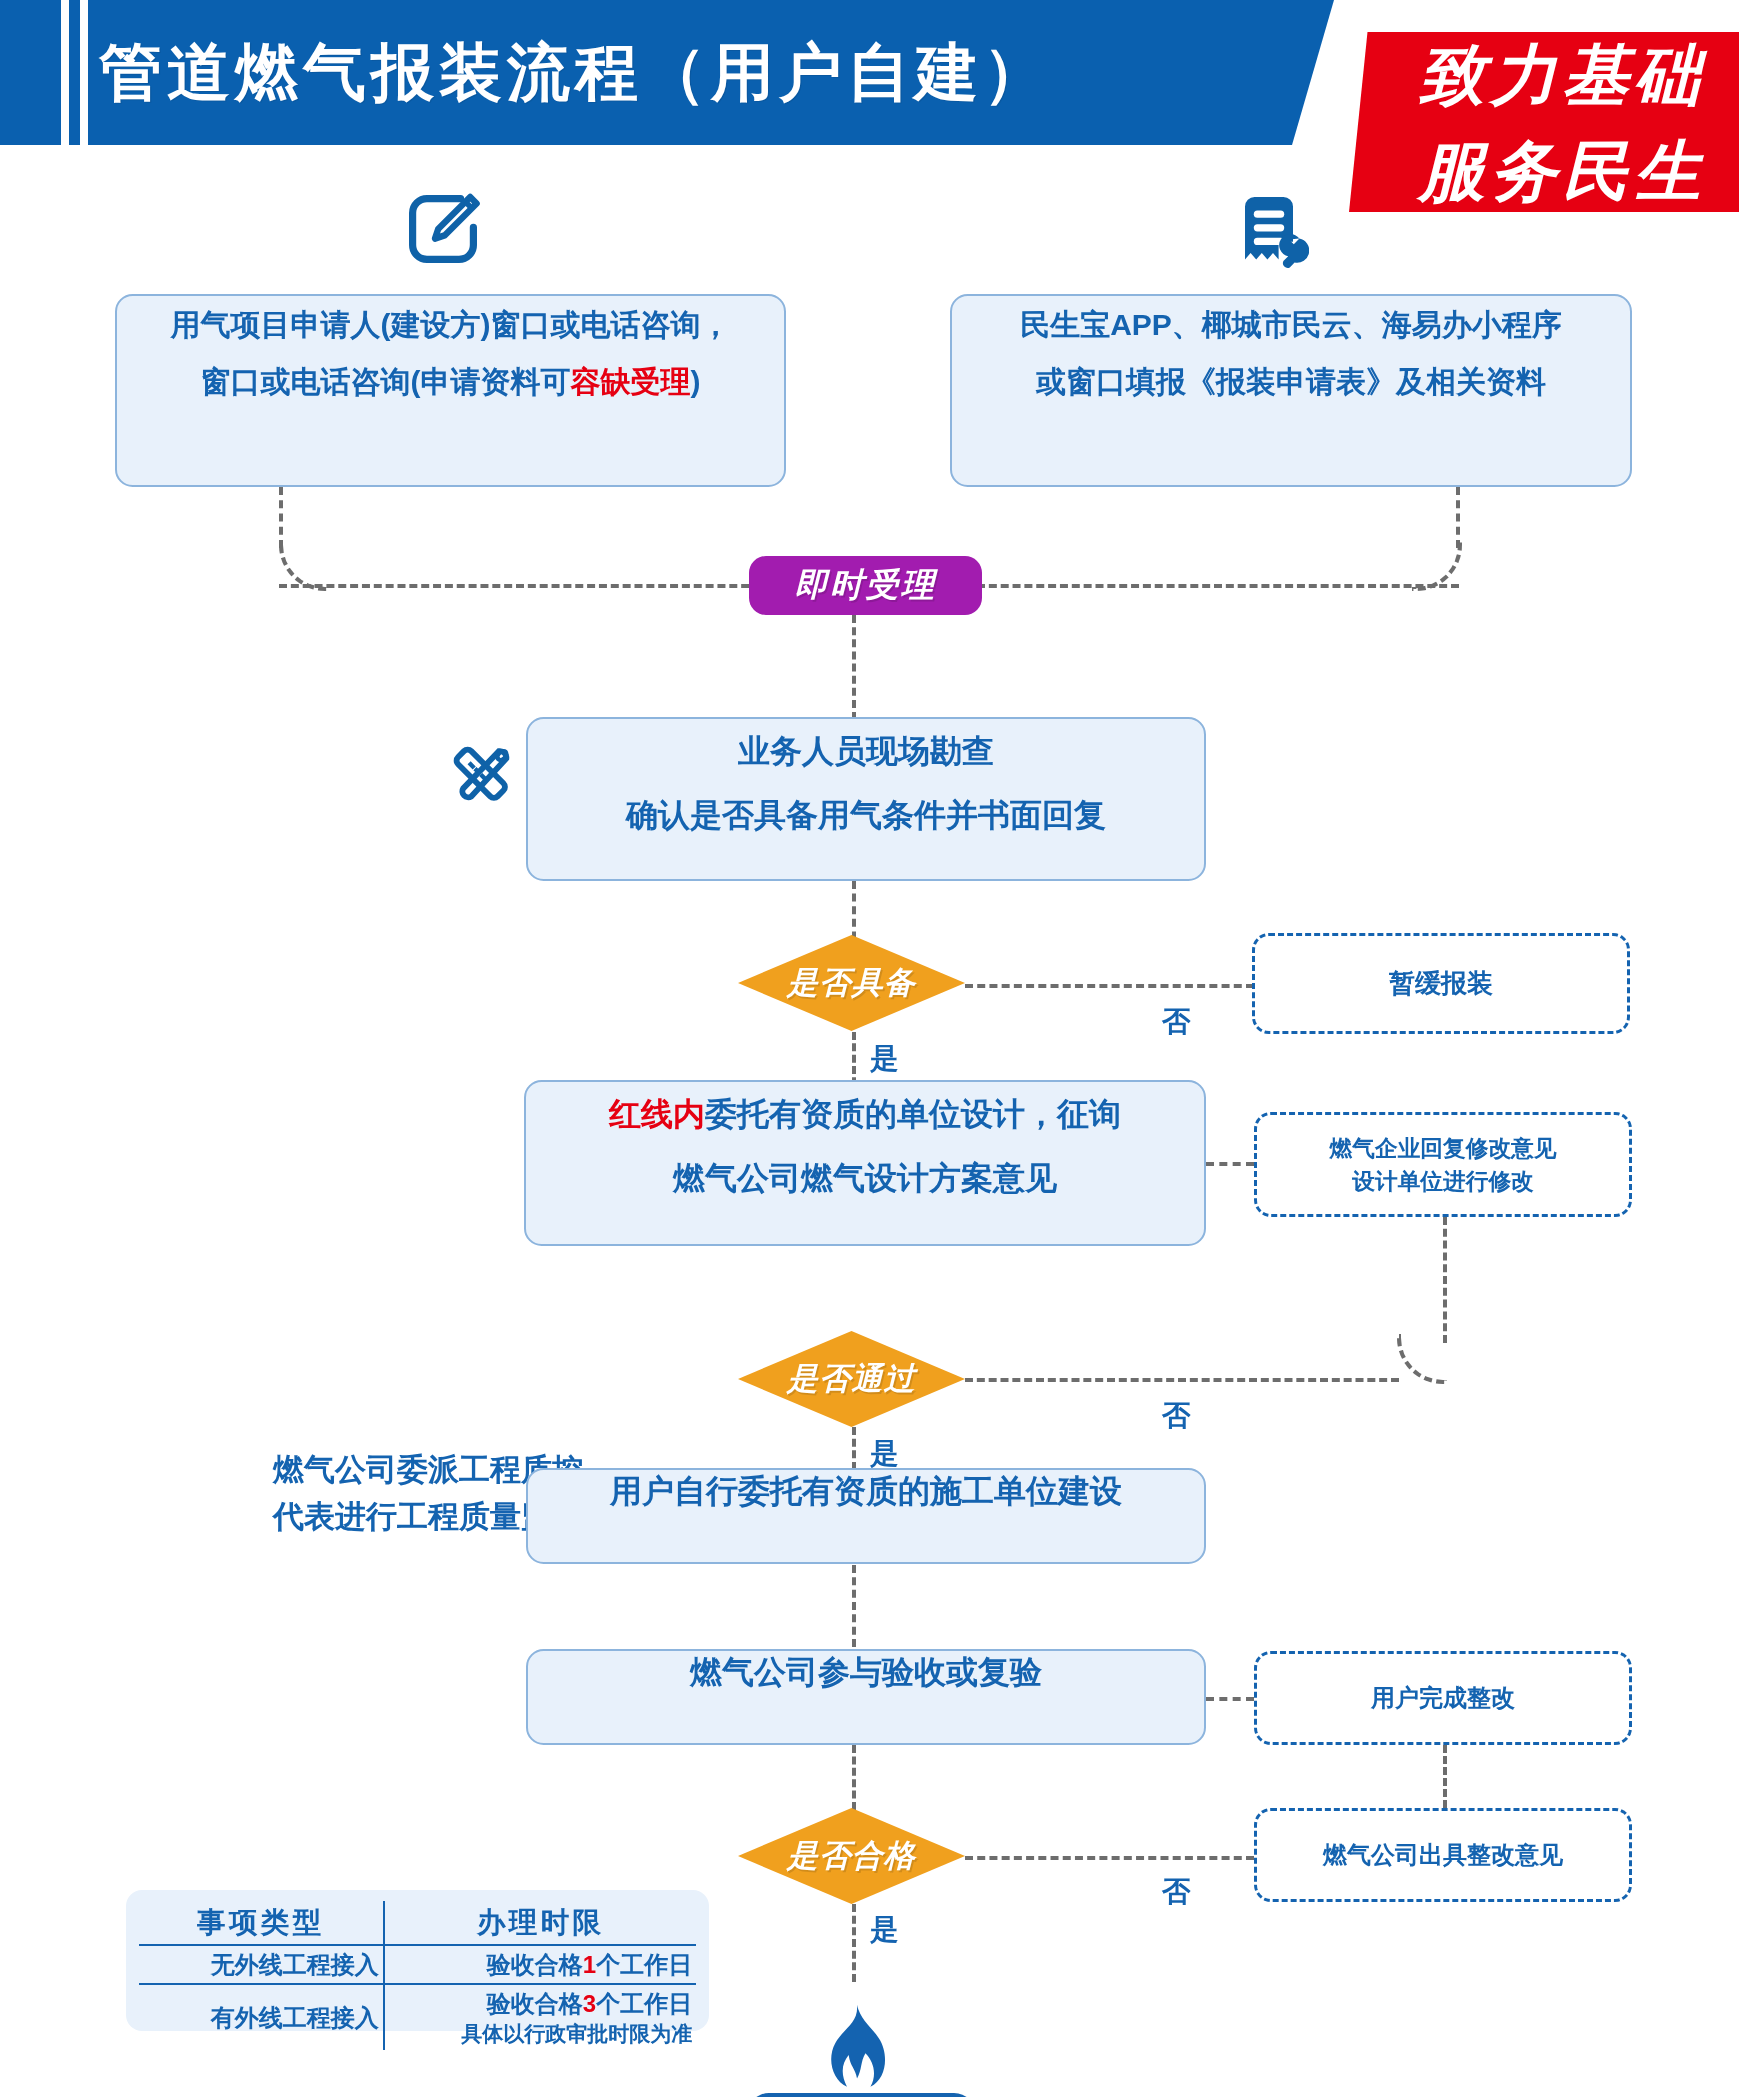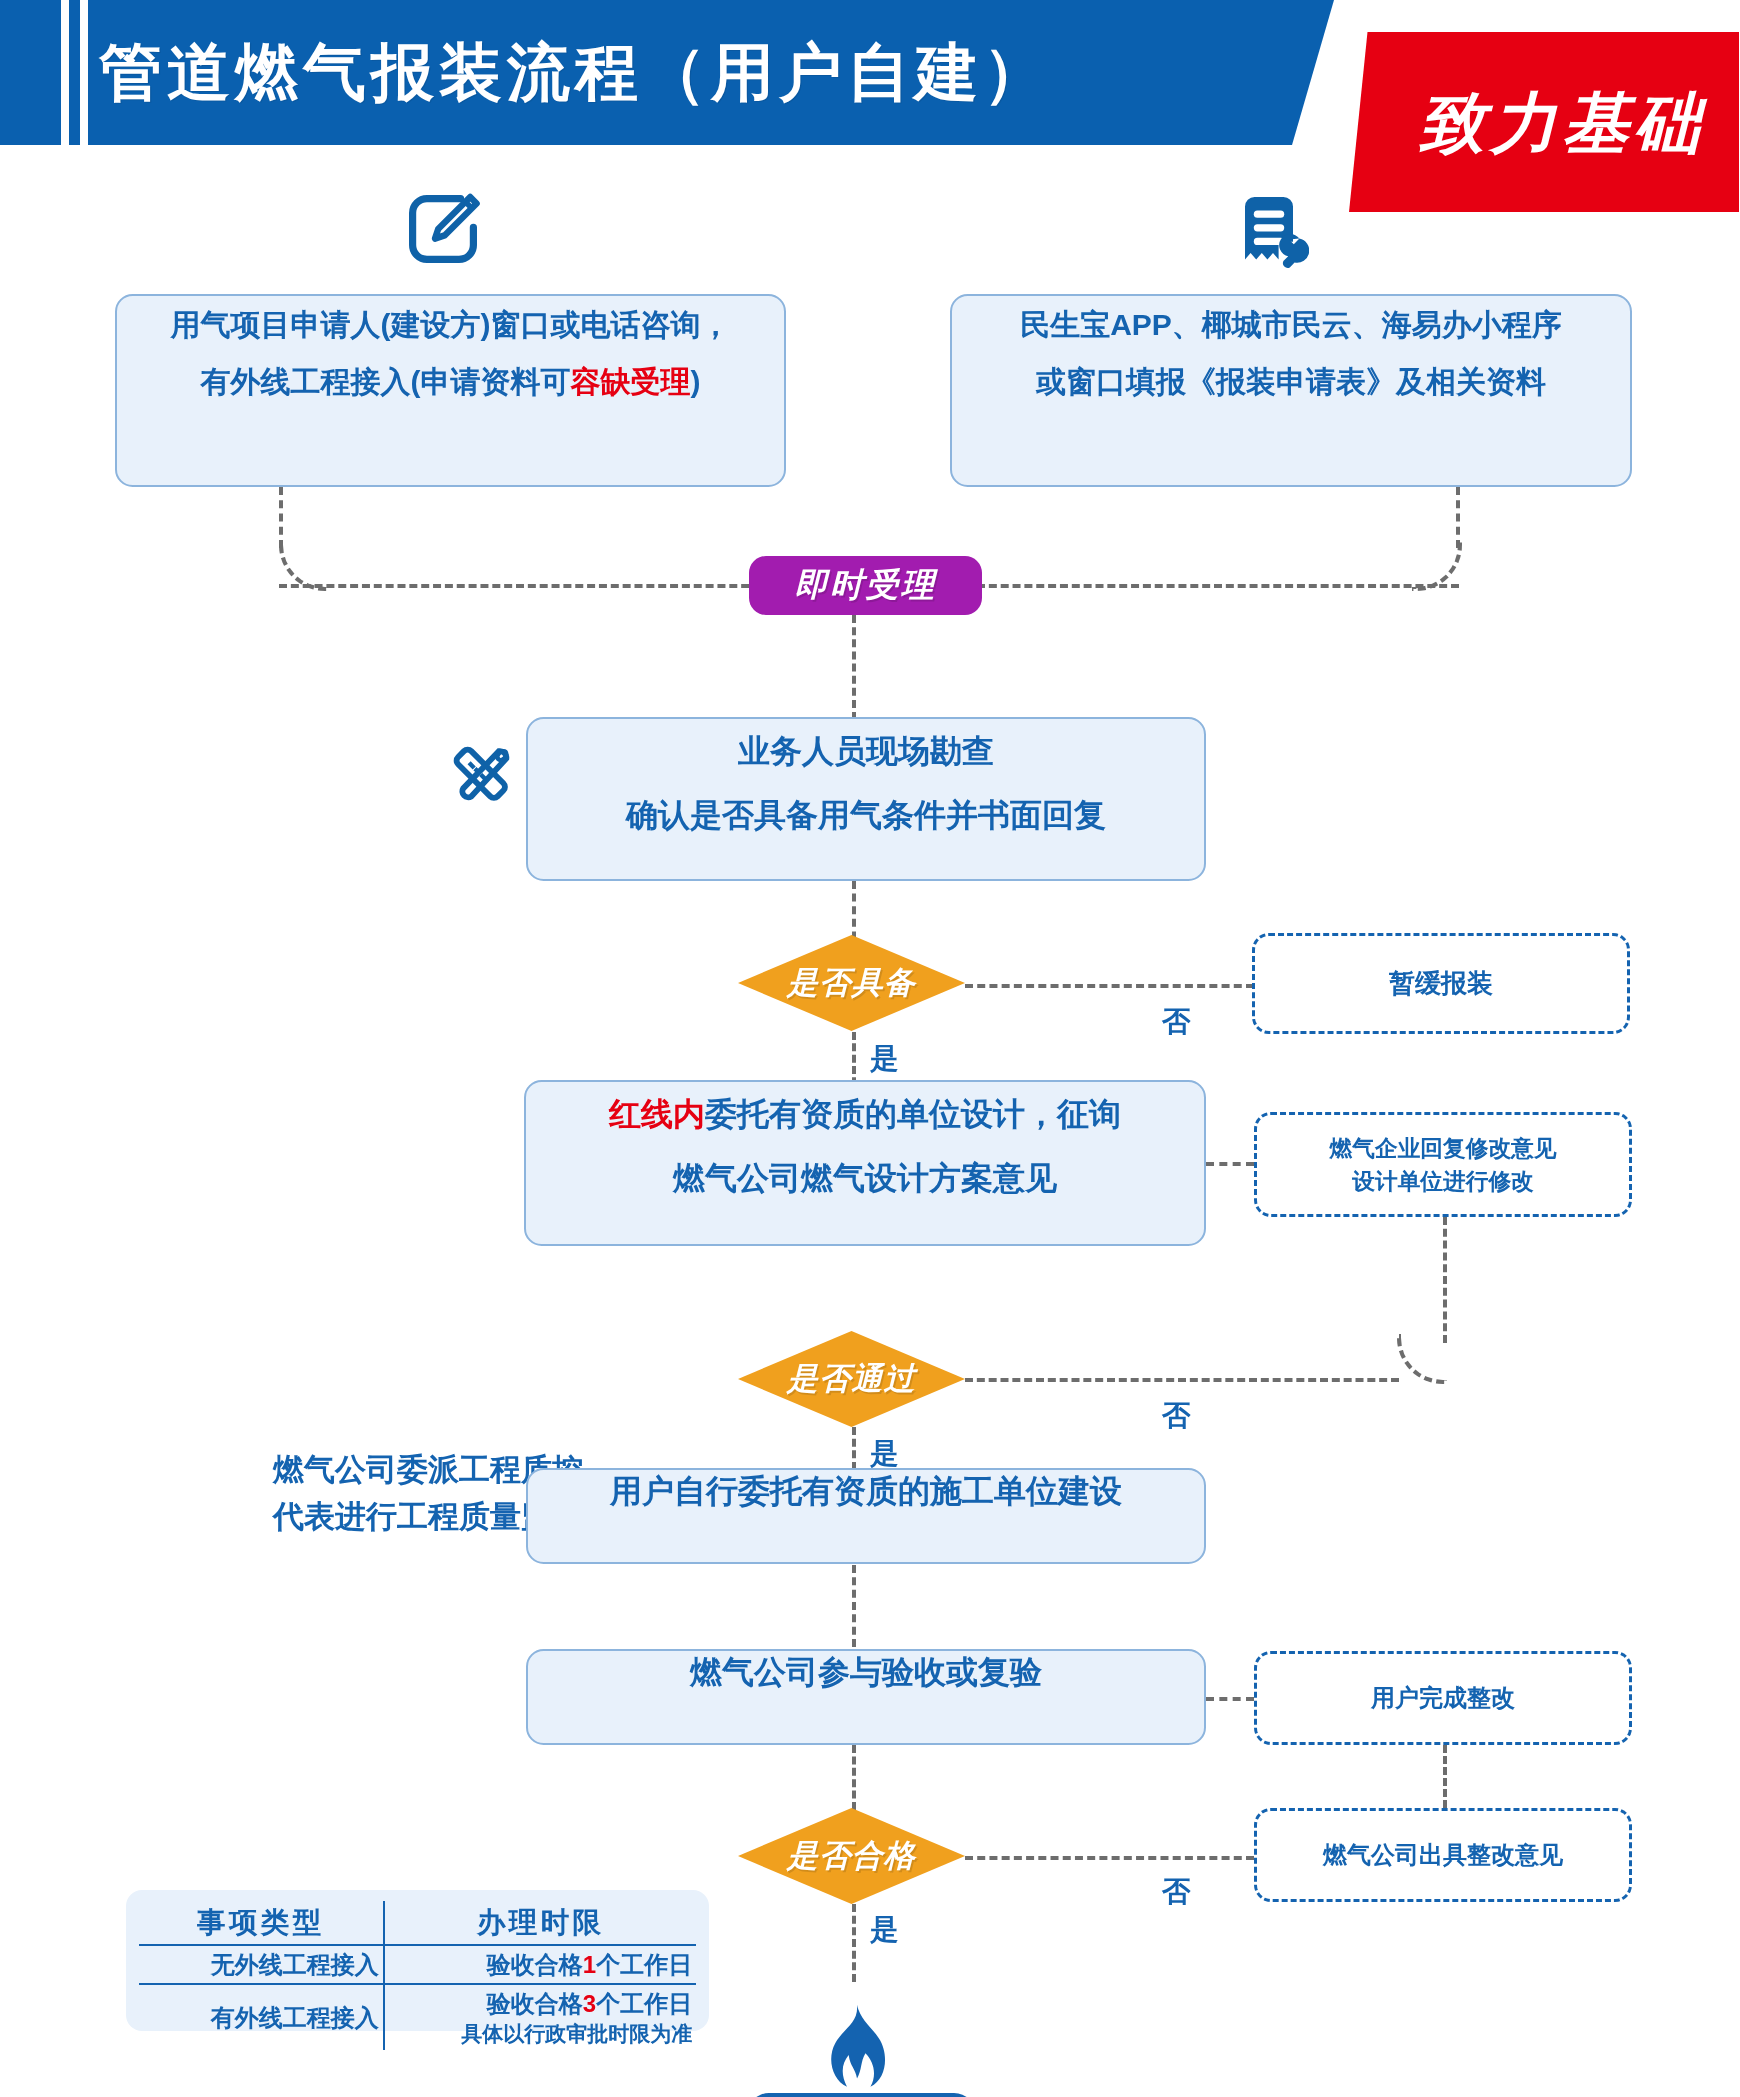--- a/index.html
+++ b/index.html
@@ -89,20 +89,21 @@
 <div id="page">
 
   <div class="hdr-blue"></div>
   <div class="hdr-stripe hdr-s1"></div>
   <div class="hdr-stripe hdr-s2"></div>
   <div class="hdr-title">管道燃气报装流程（用户自建）</div>
 
   <div class="hdr-red"></div>
   <div class="hdr-red-txt">
     <span>致力基础</span>
+    <span>服务民生</span>
   </div>
 
   <div class="icon" style="left:403px;top:189px;width:80px;height:80px;">
     <svg width="80" height="80" viewBox="0 0 100 100">
       <path d="M72 12 H30 a18 18 0 0 0 -18 18 v40 a18 18 0 0 0 18 18 h40 a18 18 0 0 0 18 -18 V48" fill="none" stroke="#0f62a8" stroke-width="9" stroke-linecap="round"></path>
       <path d="M84 10 L92 18 L52 58 L40 62 L44 50 Z" fill="none" stroke="#0f62a8" stroke-width="8" stroke-linejoin="round"></path>
       <path d="M78 16 L86 24" stroke="#0f62a8" stroke-width="7"></path>
     </svg>
   </div>
 
@@ -111,21 +112,21 @@
       <path d="M20 22 a12 12 0 0 1 12 -12 h36 a12 12 0 0 1 12 12 v44 h-18 v22 l-7 -8 l-7 8 l-7 -8 l-7 8 l-7 -8 l-7 8 Z" fill="#0f62a8"></path>
       <rect x="31" y="27" width="38" height="9" rx="4.5" fill="#fff"></rect>
       <rect x="31" y="44" width="38" height="9" rx="4.5" fill="#fff"></rect>
       <rect x="31" y="61" width="38" height="9" rx="4.5" fill="#fff"></rect>
       <path d="M88 62 a14 14 0 1 0 -14 22 l-6 6 a6 6 0 0 0 8 8 l6 -6 a14 14 0 0 0 6 -30 l-7 7 l-6 -6 Z" fill="#0f62a8"></path>
     </svg>
   </div>
 
   <div class="box" style="left:115px;top:294px;width:671px;height:193px;font-size:30px;line-height:1.9;">
     <span class="ln">用气项目申请人(建设方)窗口或电话咨询，</span>
-    <span class="ln"><span>有外线工程接入(</span><span>申请资料可</span><span class="red">容缺受理</span><span>)</span></span>
+    <span class="ln"><span>窗口或电话咨询(</span><span>申请资料可</span><span class="red">容缺受理</span><span>)</span></span>
   </div>
 
   <div class="box" style="left:950px;top:294px;width:682px;height:193px;font-size:30px;line-height:1.9;">
     <span class="ln">民生宝APP、椰城市民云、海易办小程序</span>
     <span class="ln">或窗口填报《报装申请表》及相关资料</span>
   </div>
 
   <div class="vline" style="left:279px;top:487px;height:61px;"></div>
   <div class="hline" style="left:279px;top:584px;width:482px;"></div>
   <div style="position:absolute;left:279px;top:541px;width:46px;height:46px;border-left:4.6px dashed #6d6d6d;border-bottom:4.6px dashed #6d6d6d;border-bottom-left-radius:46px;"></div>

